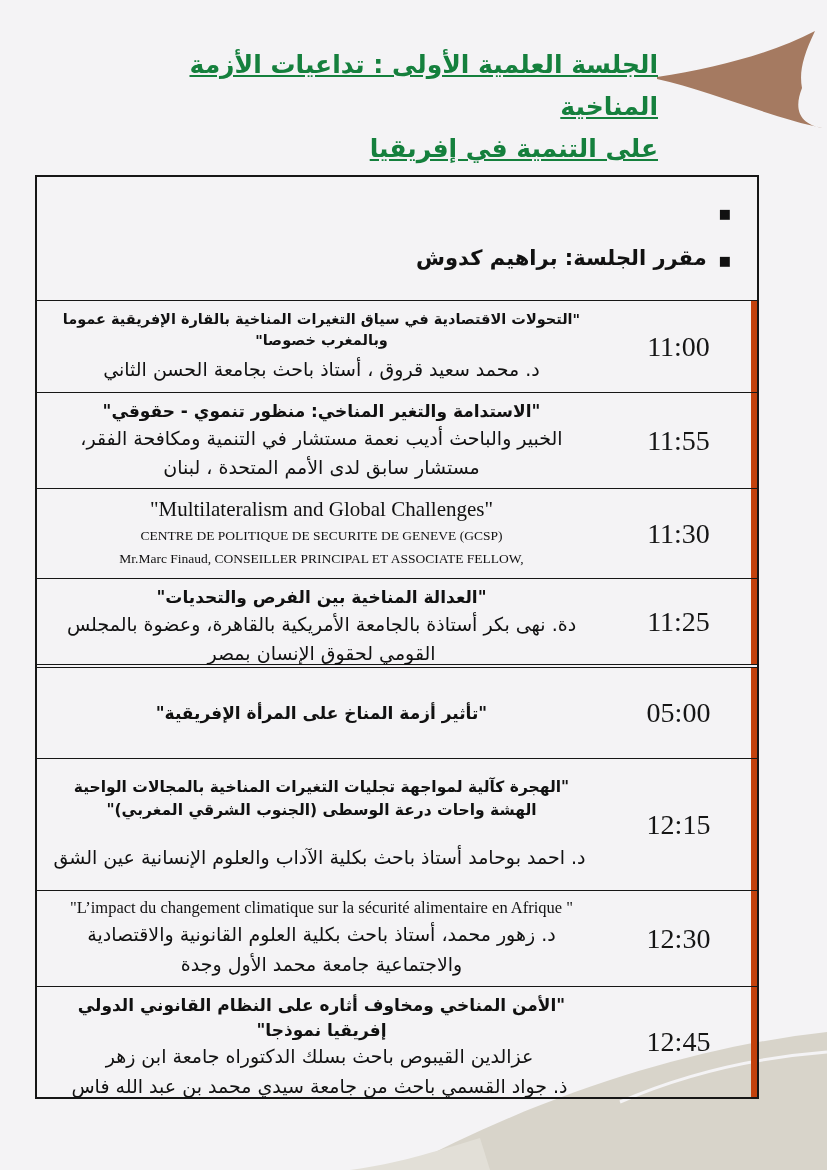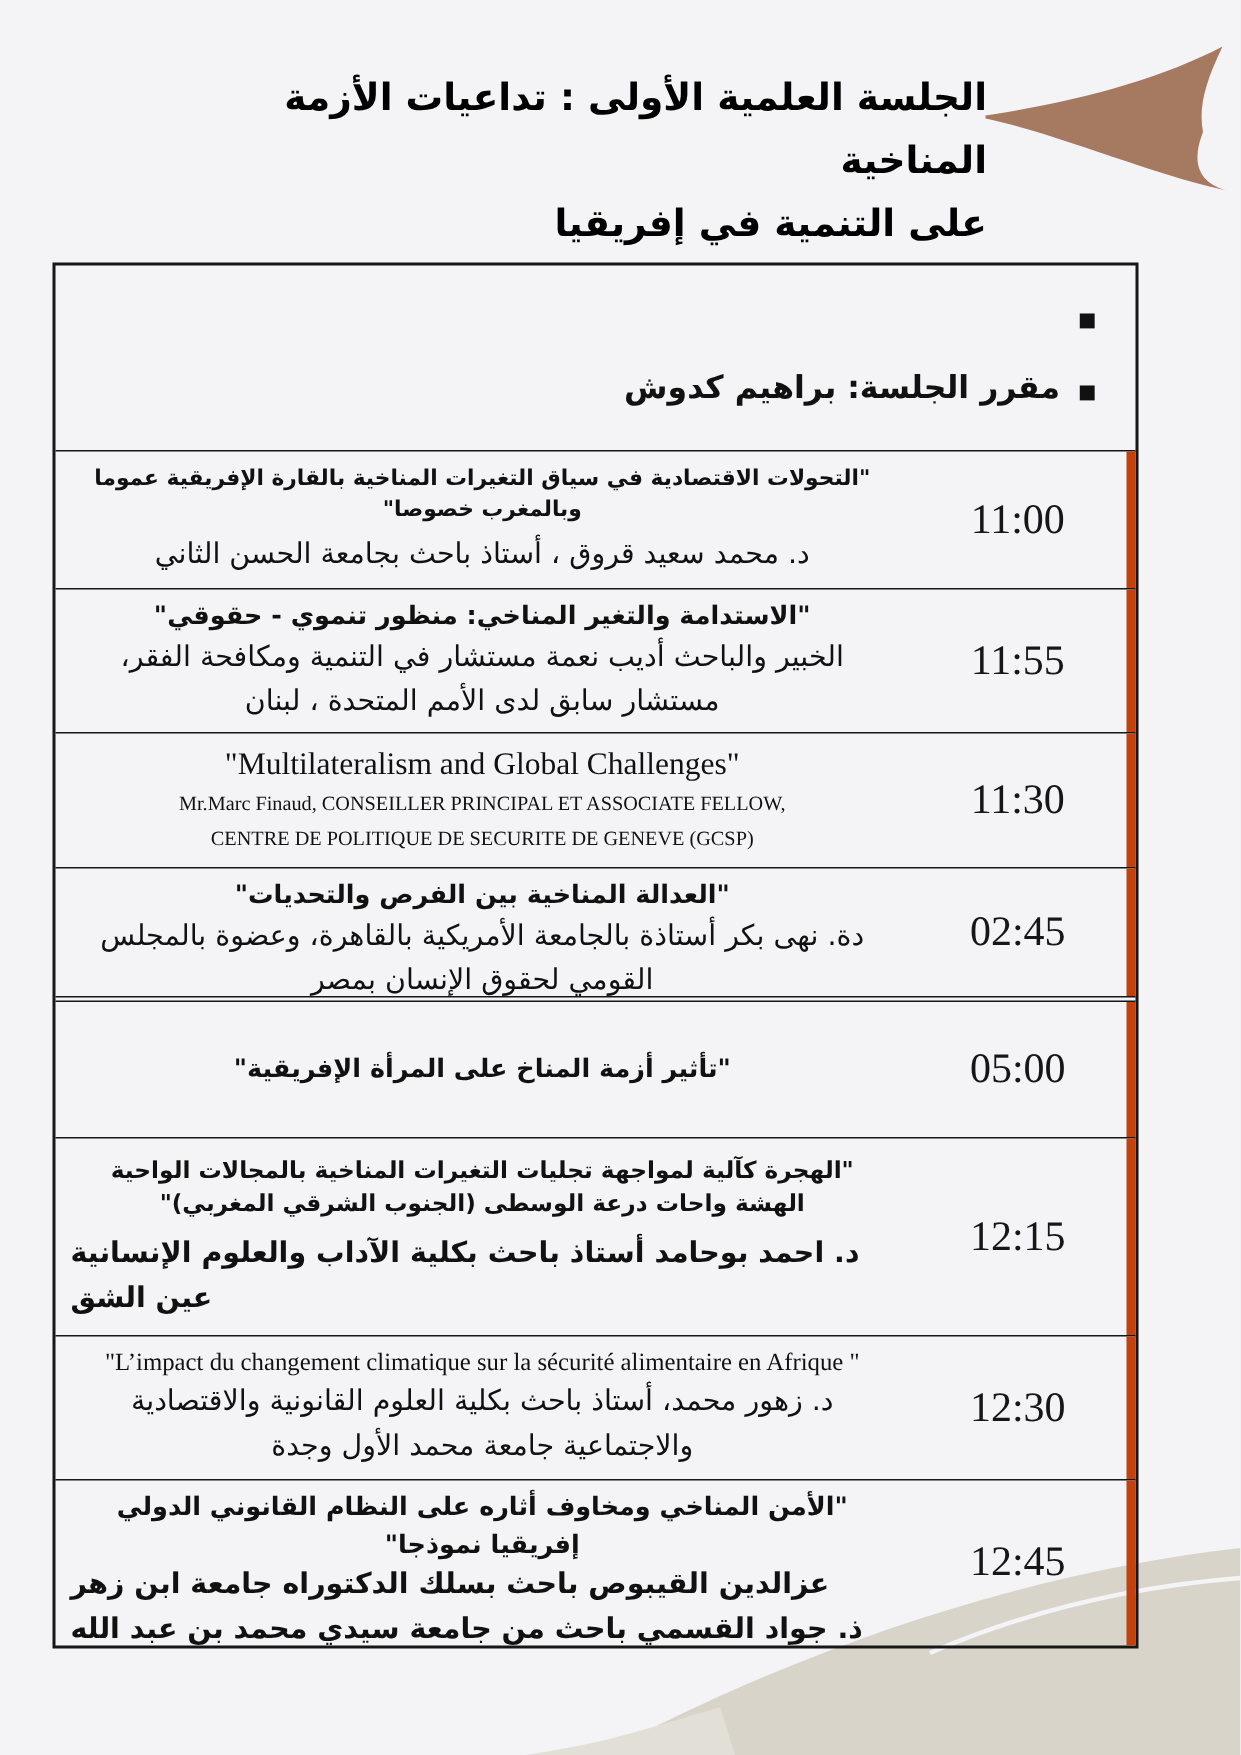--- a/index.html
+++ b/index.html
@@ -7,21 +7,21 @@
   .page {
     position: relative; width: 827px; height: 1170px;
     background: #f4f3f5; overflow: hidden; margin: 0 auto;
     color: #111;
   }
 
   
   .header-title {
     position: absolute; top: 44px; right: 169px; width: 520px;
     direction: rtl; text-align: right;
-    color: #000000; font-weight: bold; font-size: 25px; line-height: 42px;
+    color: #15803d; font-weight: bold; font-size: 25px; line-height: 42px; text-decoration: underline;
   }
   .header-title .l2 { display: block; padding-left: 14px; }
 
   .bird-svg { position: absolute; top: 26px; left: 595px; width: 232px; height: 126px; }
   .swoosh-svg { position: absolute; left: 230px; top: 1018px; width: 597px; height: 152px; z-index: 0; }
 
   
   .sched {
     position: absolute; left: 35px; top: 175px; width: 724px;
     border: 2px solid #161616; z-index: 1; background: transparent;
@@ -52,21 +52,21 @@
 
   .title-ar { text-align: center; font-weight: bold; font-size: 17px; line-height: 1.45; }
   .title-ar.small { font-size: 14.5px; }
   .title-ar.mid { font-size: 15.5px; padding: 0 14px; }
   .title-latin {
     direction: ltr; text-align: center; font-family: "Liberation Serif", serif;
     font-weight: normal; font-size: 21px;
   }
   .title-latin.small { font-size: 16.5px; }
   .speaker { text-align: center; font-size: 19px; line-height: 1.55; }
-  .speaker.right { text-align: left; padding-right: 4px; font-weight: bold; }
+  .speaker.right { text-align: center; padding-right: 4px; }
   .speaker-latin {
     direction: ltr; text-align: center; font-family: "Liberation Serif", serif;
     font-size: 13.5px; line-height: 1.7;
   }
   .speakers-block { display: flex; flex-direction: column; }
 
   
   .r1 { height: 92px; }
   .r2 { height: 96px; }
   .r3 { height: 90px; }
@@ -125,33 +125,33 @@
         <div class="title-ar">"الاستدامة والتغير المناخي: منظور تنموي - حقوقي"</div>
         <div class="speaker">الخبير والباحث أديب نعمة مستشار في التنمية ومكافحة الفقر، مستشار سابق لدى الأمم المتحدة ، لبنان</div>
       </div>
       <div class="cell-time">11:55</div>
     </div>
 
     <div class="srow r3">
       <div class="cell-content">
         <div class="title-latin">"Multilateralism and Global Challenges"</div>
         <div class="speakers-block">
+          <div class="speaker-latin">CENTRE DE POLITIQUE DE SECURITE DE GENEVE (GCSP)</div>
           <div class="speaker-latin">Mr.Marc Finaud, CONSEILLER PRINCIPAL ET ASSOCIATE FELLOW,</div>
-          <div class="speaker-latin">CENTRE DE POLITIQUE DE SECURITE DE GENEVE (GCSP)</div>
         </div>
       </div>
       <div class="cell-time">11:30</div>
     </div>
 
     <div class="srow r4">
       <div class="cell-content">
         <div class="title-ar">"العدالة المناخية بين الفرص والتحديات"</div>
         <div class="speaker">دة. نهى بكر أستاذة بالجامعة الأمريكية بالقاهرة، وعضوة بالمجلس القومي لحقوق الإنسان بمصر</div>
       </div>
-      <div class="cell-time">02:45</div>
+      <div class="cell-time">11:25</div>
     </div>
 
     <div class="srow r5 double-top">
       <div class="cell-content">
         <div class="title-ar">"تأثير أزمة المناخ على المرأة الإفريقية"</div>
       </div>
       <div class="cell-time">05:00</div>
     </div>
 
     <div class="srow r6">

